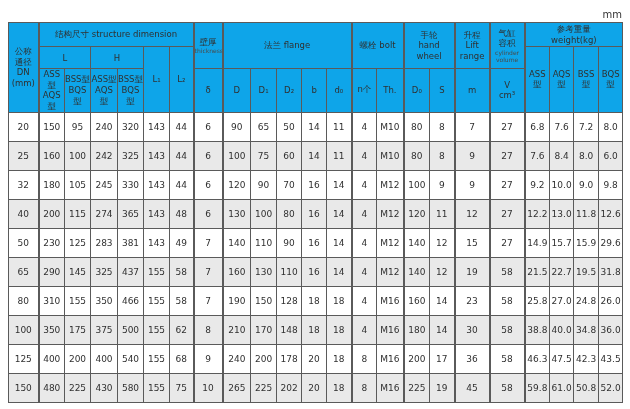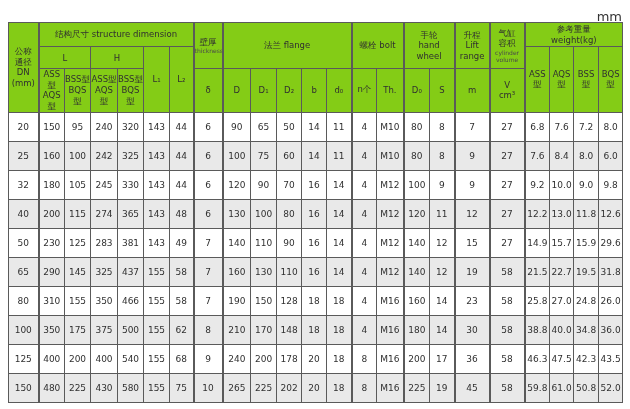--- a/index.html
+++ b/index.html
@@ -1,25 +1,25 @@
 <!DOCTYPE html>
 <html><head>
 <meta charset="utf-8">
 <style>
   * { box-sizing: border-box; margin: 0; padding: 0; }
   html,body { width: 630px; height: 409px; background: #ffffff; overflow: hidden;
     font-family: "DejaVu Sans", "Liberation Sans", sans-serif; }
   .page { position: relative; width: 630px; height: 409px; }
   .title { position: absolute; left: 8px; top: 4px; font-size: 11px; font-weight: bold; color: #111; }
-  .unit { position: absolute; right: 8px; top: 9px; font-size: 13px; color: #333; }
+  .unit { position: absolute; right: 8px; top: 9px; font-size: 10px; color: #333; }
   table { position: absolute; left: 8px; top: 22px; width: 614px;
     border-collapse: collapse; table-layout: fixed; border: 1.5px solid #3c3c3c; }
   th, td { border: 1px solid #5a5a5a; text-align: center; vertical-align: middle;
     padding: 0; color: #303030; font-weight: normal; overflow: hidden; }
-  thead th { background: #84cc16; font-size: 8.5px; }
+  thead th { background: #0ea5e9; font-size: 8.5px; }
   tbody td { font-size: 9px; height: 29px; background: #ffffff; }
   tbody tr:nth-child(even) td { background: #e9e9e9; }
   .h1 { height: 24px; } .h2 { height: 22px; } .h3 { height: 32px; }
   .pl { white-space: pre-line; line-height: 1.25; }
   .tiny { font-size: 6px; line-height: 1.2; color: #4a4a4a; white-space: pre-line; }
   .gl { border-left-width: 2px; }
   thead tr.h3 th, thead th[rowspan="2"].deep { border-bottom-width: 1.5px; }
 </style>
 </head>
 <body>

